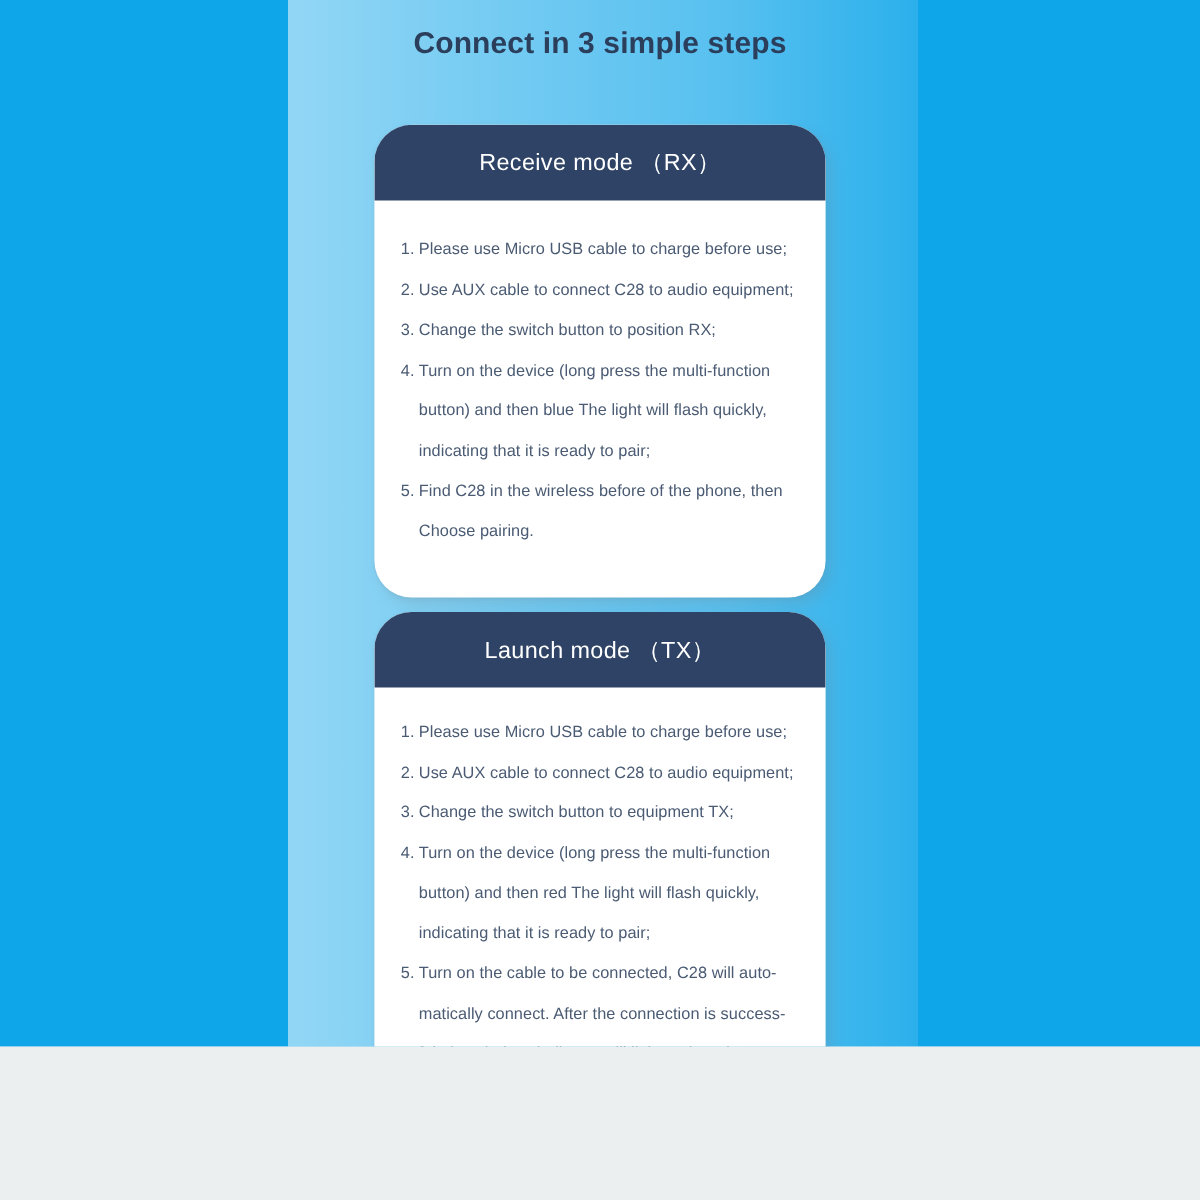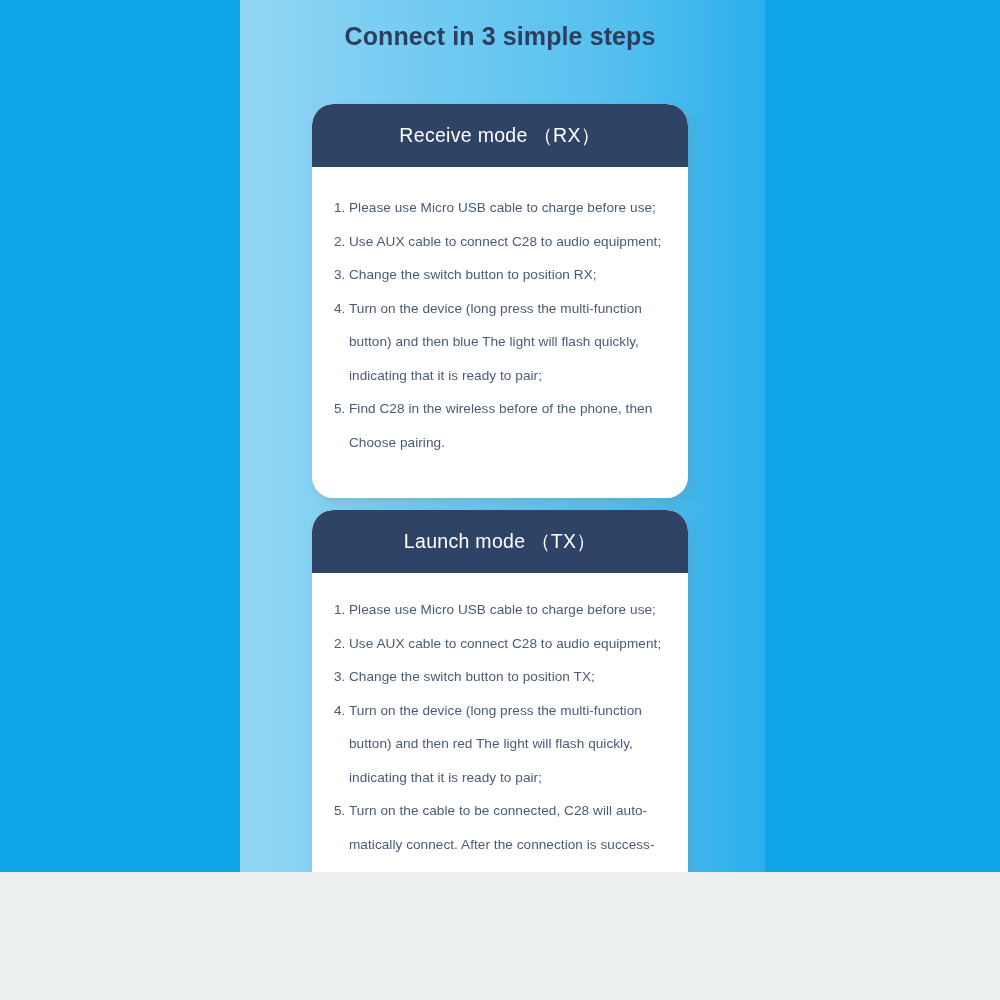--- a/index.html
+++ b/index.html
@@ -45,21 +45,21 @@
     letter-spacing: 0.1px;
     color: #2b3f5c;
     font-family: "Liberation Sans", sans-serif;
   }
 
   .card {
     position: absolute;
     left: 312px;
     width: 376px;
     background: #ffffff;
-    border-radius: 21px;
+    border-radius: 31px;
     box-shadow: 5px 6px 11px rgba(120,130,140,0.22),
                 0 1px 3px rgba(120,130,140,0.12);
     overflow: hidden;
   }
   #card-rx { top: 104px; height: 394px; }
   #card-tx { top: 510px; height: 394px; }
 
   .card-header {
     height: 63px;
     background: #2e4366;
@@ -156,21 +156,21 @@
         <li class="step-item">
           <span class="step-num">1.</span>
           <span class="step-text">Please use Micro USB cable to charge before use;</span>
         </li>
         <li class="step-item">
           <span class="step-num">2.</span>
           <span class="step-text">Use AUX cable to connect C28 to audio equipment;</span>
         </li>
         <li class="step-item">
           <span class="step-num">3.</span>
-          <span class="step-text">Change the switch button to position TX;</span>
+          <span class="step-text">Change the switch button to equipment TX;</span>
         </li>
         <li class="step-item">
           <span class="step-num">4.</span>
           <span class="step-text">Turn on the device (long press the multi-function button) and then red The light will flash quickly, indicating that it is ready to pair;</span>
         </li>
         <li class="step-item">
           <span class="step-num">5.</span>
           <span class="step-text">Turn on the cable to be connected, C28 will auto-matically connect. After the connection is success-ful, the wireless indicator will light up in red.</span>
         </li>
       </ul>

